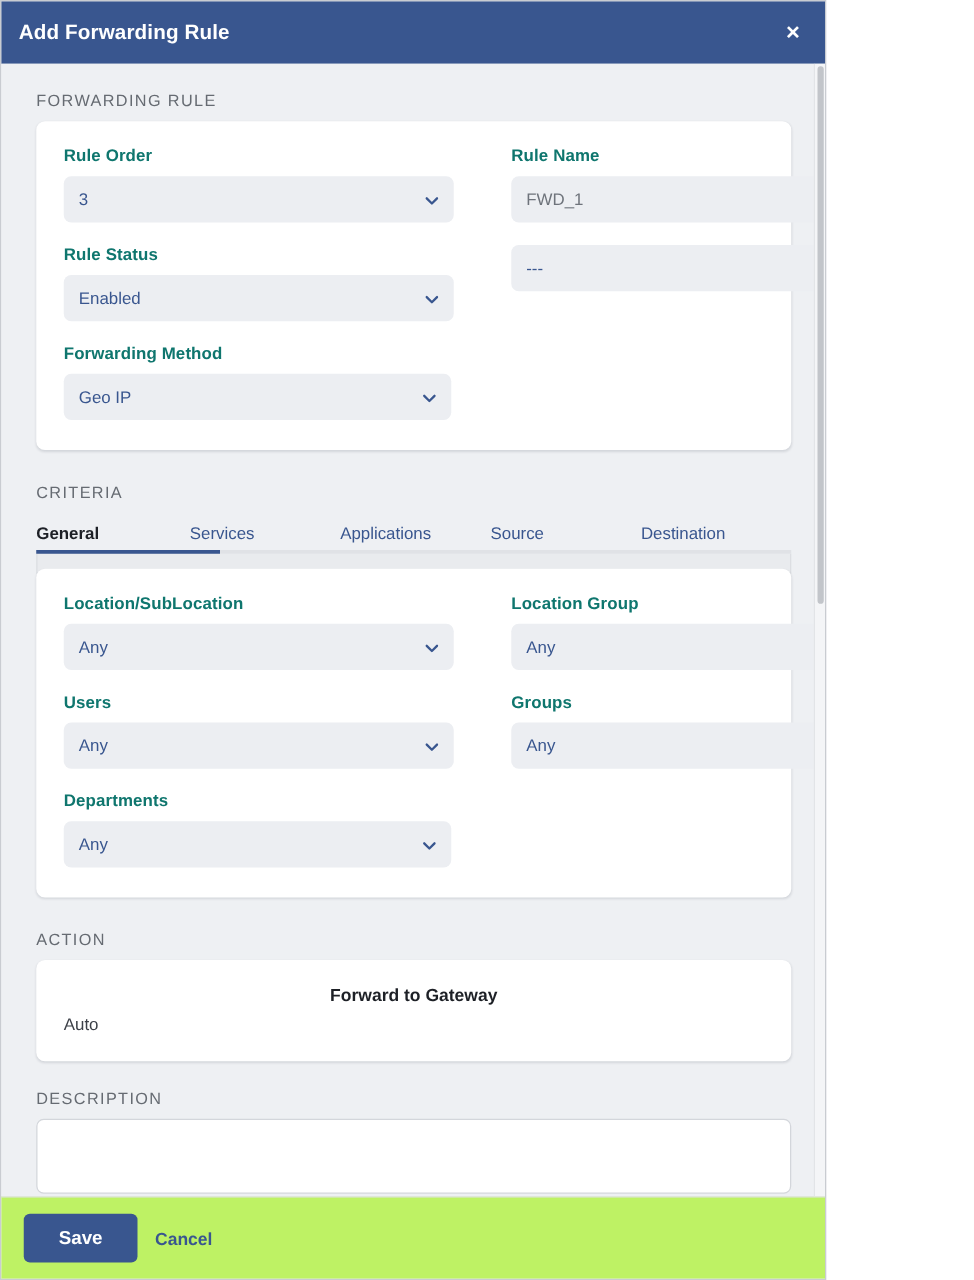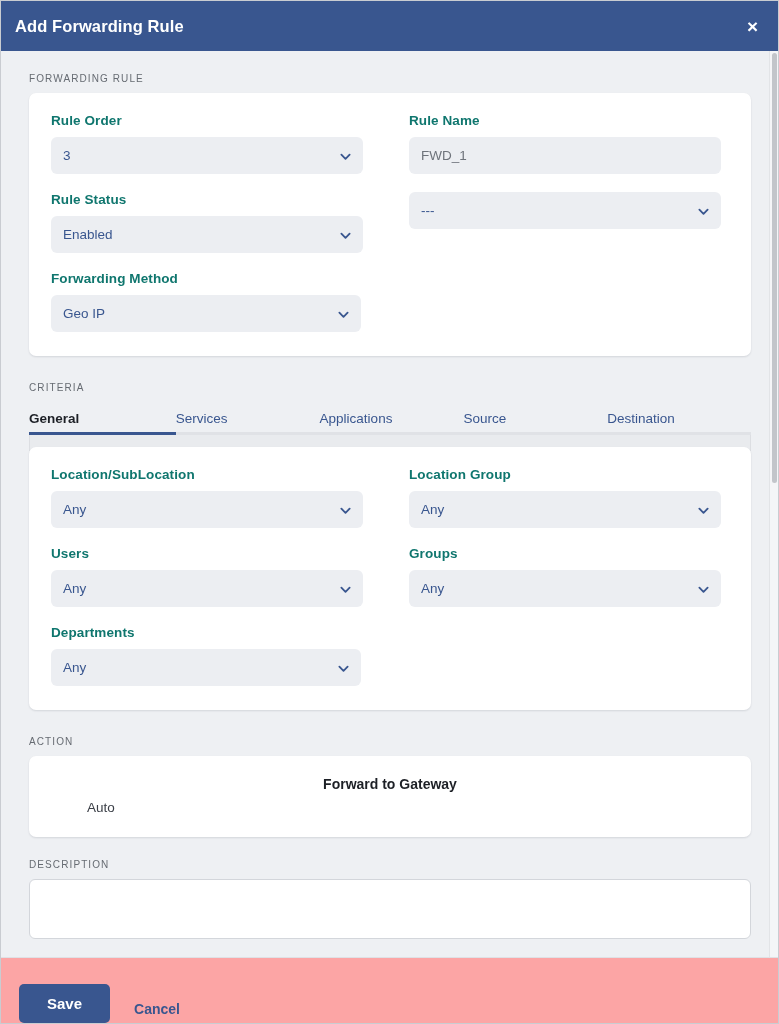--- a/index.html
+++ b/index.html
@@ -7,21 +7,21 @@
   html, body {
     width: 779px;
     height: 1024px;
     overflow: hidden;
     background: #ffffff;
     font-family: "Liberation Sans", sans-serif;
   }
 
   #modal {
     position: relative;
-    width: 779px;
+    width: 661px;
     height: 1024px;
     background: #eef0f3;
     display: flex;
     flex-direction: column;
     border: 1px solid #c9ccd1;
     overflow: hidden;
   }
 
   
   .modal-header {
@@ -54,21 +54,21 @@
     position: relative;
     background: #eef0f3;
     padding: 0 9px 0 0;
     overflow: hidden;
   }
   .body-inner {
     padding: 22px 18px 0 28px;
   }
 
   .section-label {
-    font-size: 10px;
+    font-size: 13px;
     color: #666b72;
     letter-spacing: 1.1px;
     margin-bottom: 9px;
     font-weight: normal;
   }
 
   .card {
     background: #ffffff;
     border-radius: 7px;
     box-shadow: 0 1px 2px rgba(20,25,40,.12);
@@ -181,21 +181,20 @@
   .action-title {
     font-size: 14px;
     font-weight: bold;
     color: #1d2026;
     margin-bottom: 8px;
     text-align: center;
   }
   .action-sub {
     font-size: 13.5px;
     color: #3c4048;
-    margin-left: 36px;
   }
 
   
   .desc-wrap { margin-top: 22px; }
   .desc-box {
     background: #ffffff;
     border: 1px solid #d3d6db;
     border-radius: 6px;
     height: 60px;
     width: 100%;
@@ -223,26 +222,26 @@
     top: 2px;
     width: 5px;
     height: 430px;
     background: #c2c5ca;
     border-radius: 3px;
   }
 
   
   .modal-footer {
     flex: 0 0 66px;
-    background: #fca5a5;
+    background: #bef264;
     border-top: 1px solid #dfe1e5;
     display: flex;
-    align-items: flex-end;
+    align-items: center;
     padding-left: 18px;
-    gap: 16px;
+    gap: 6px;
   }
   .save-btn {
     background: #39568f;
     color: #ffffff;
     border: none;
     border-radius: 5px;
     font-size: 15px;
     font-weight: bold;
     padding: 11px 28px;
     cursor: pointer;

